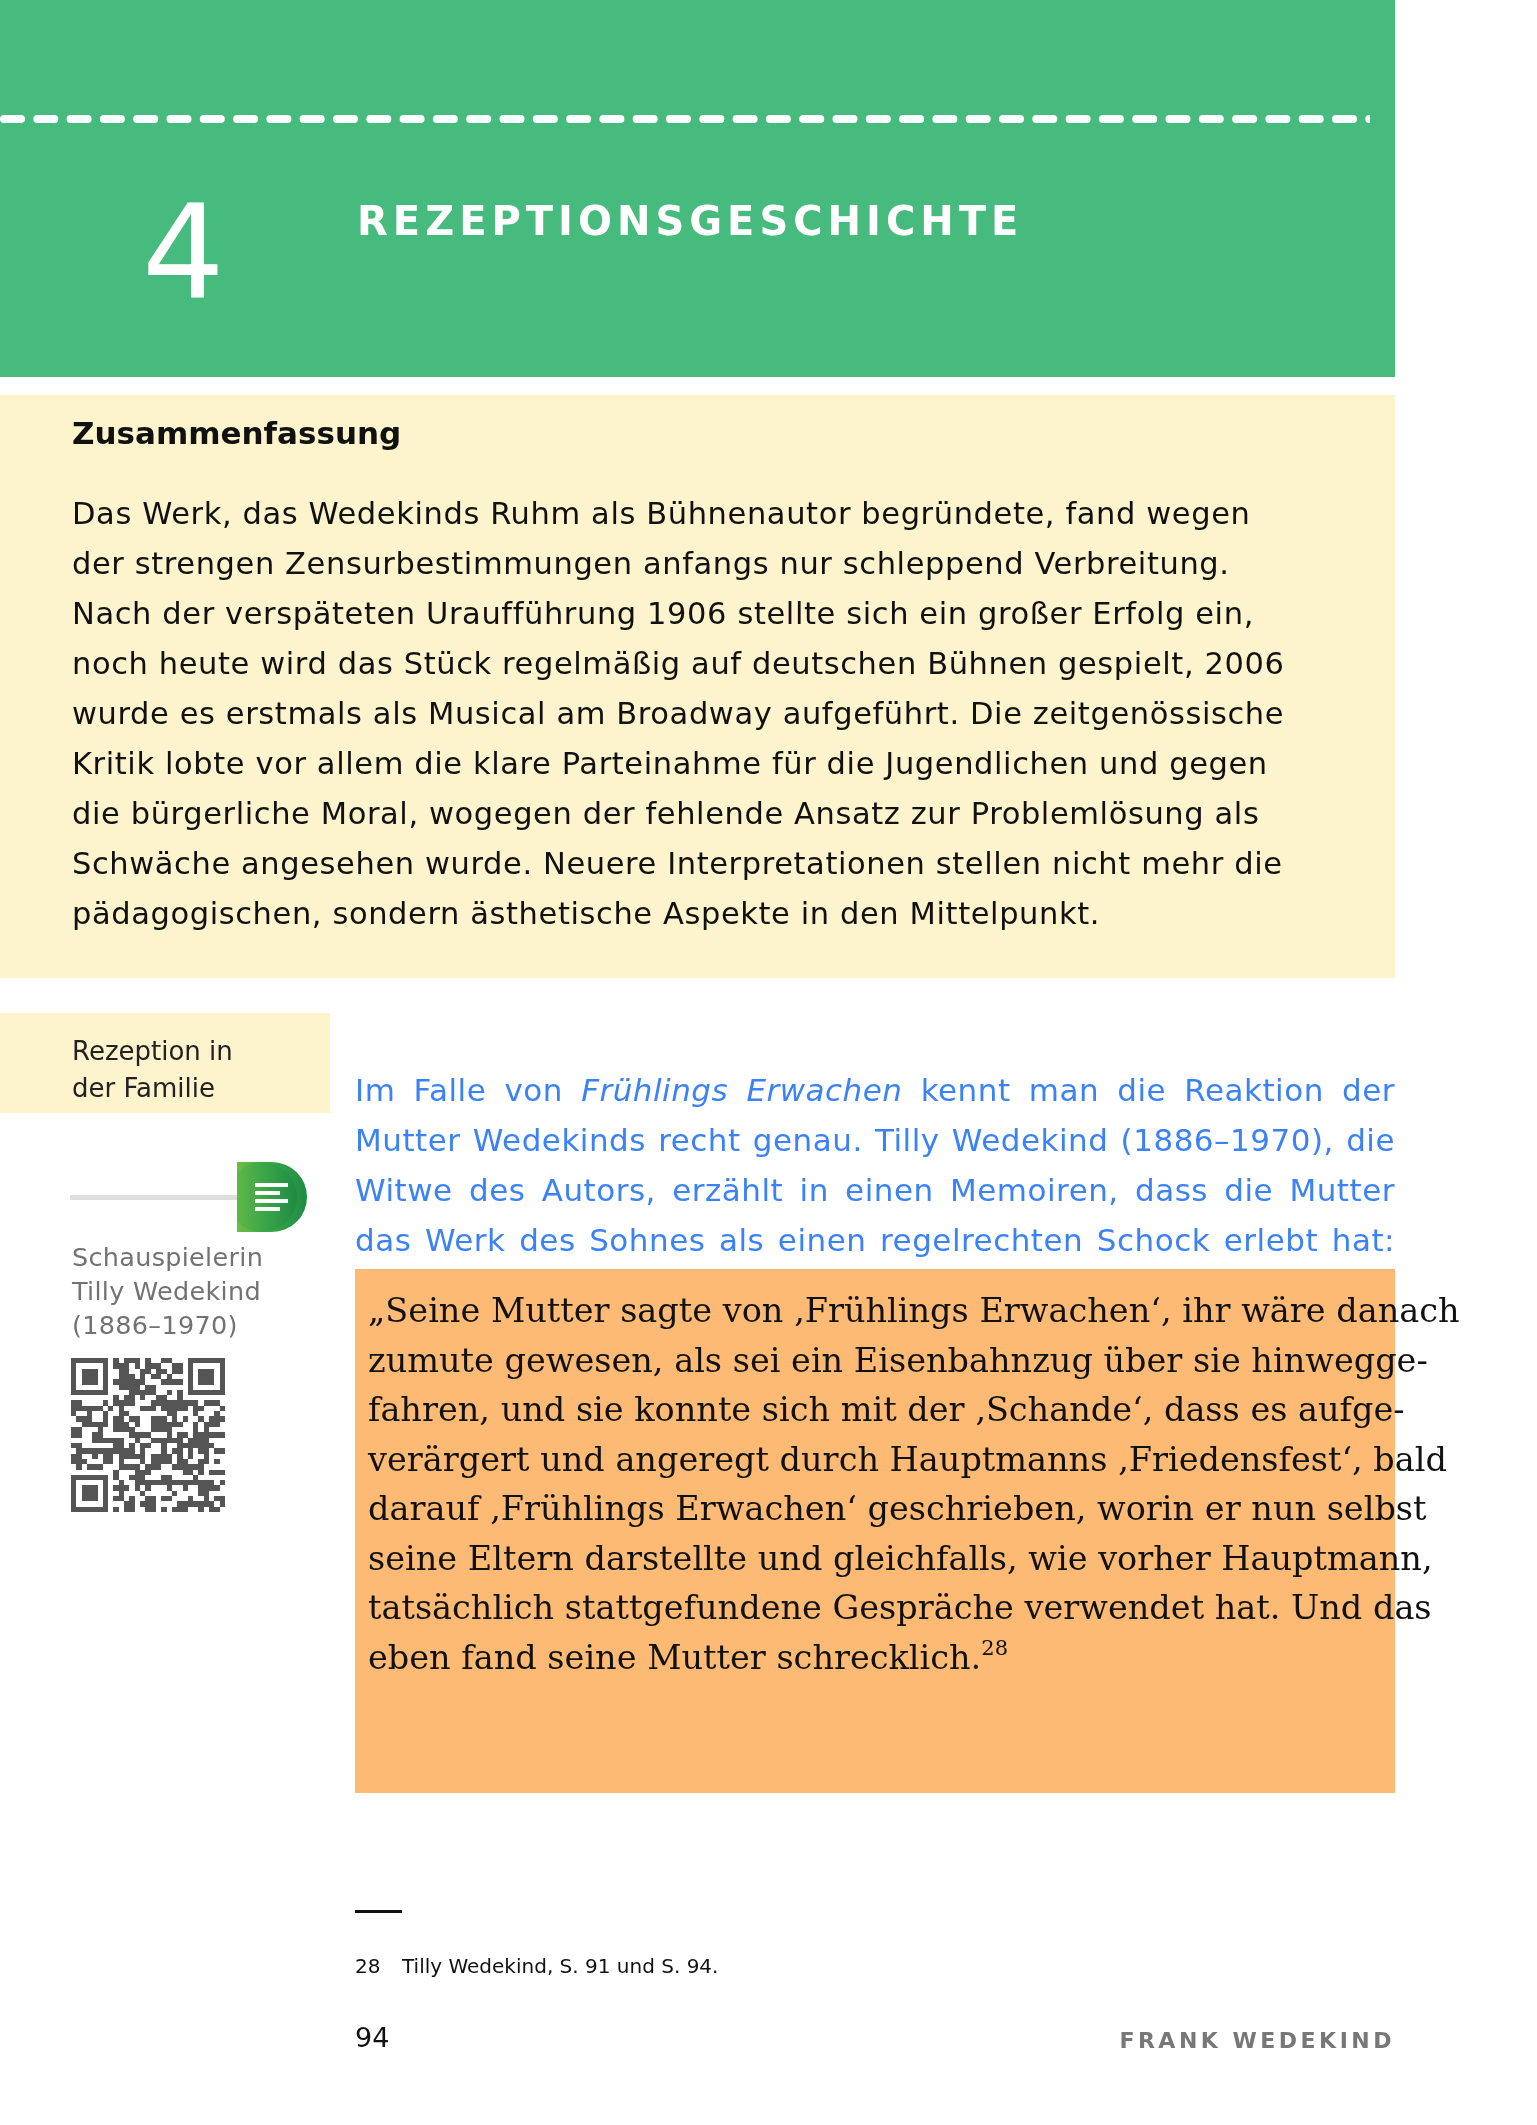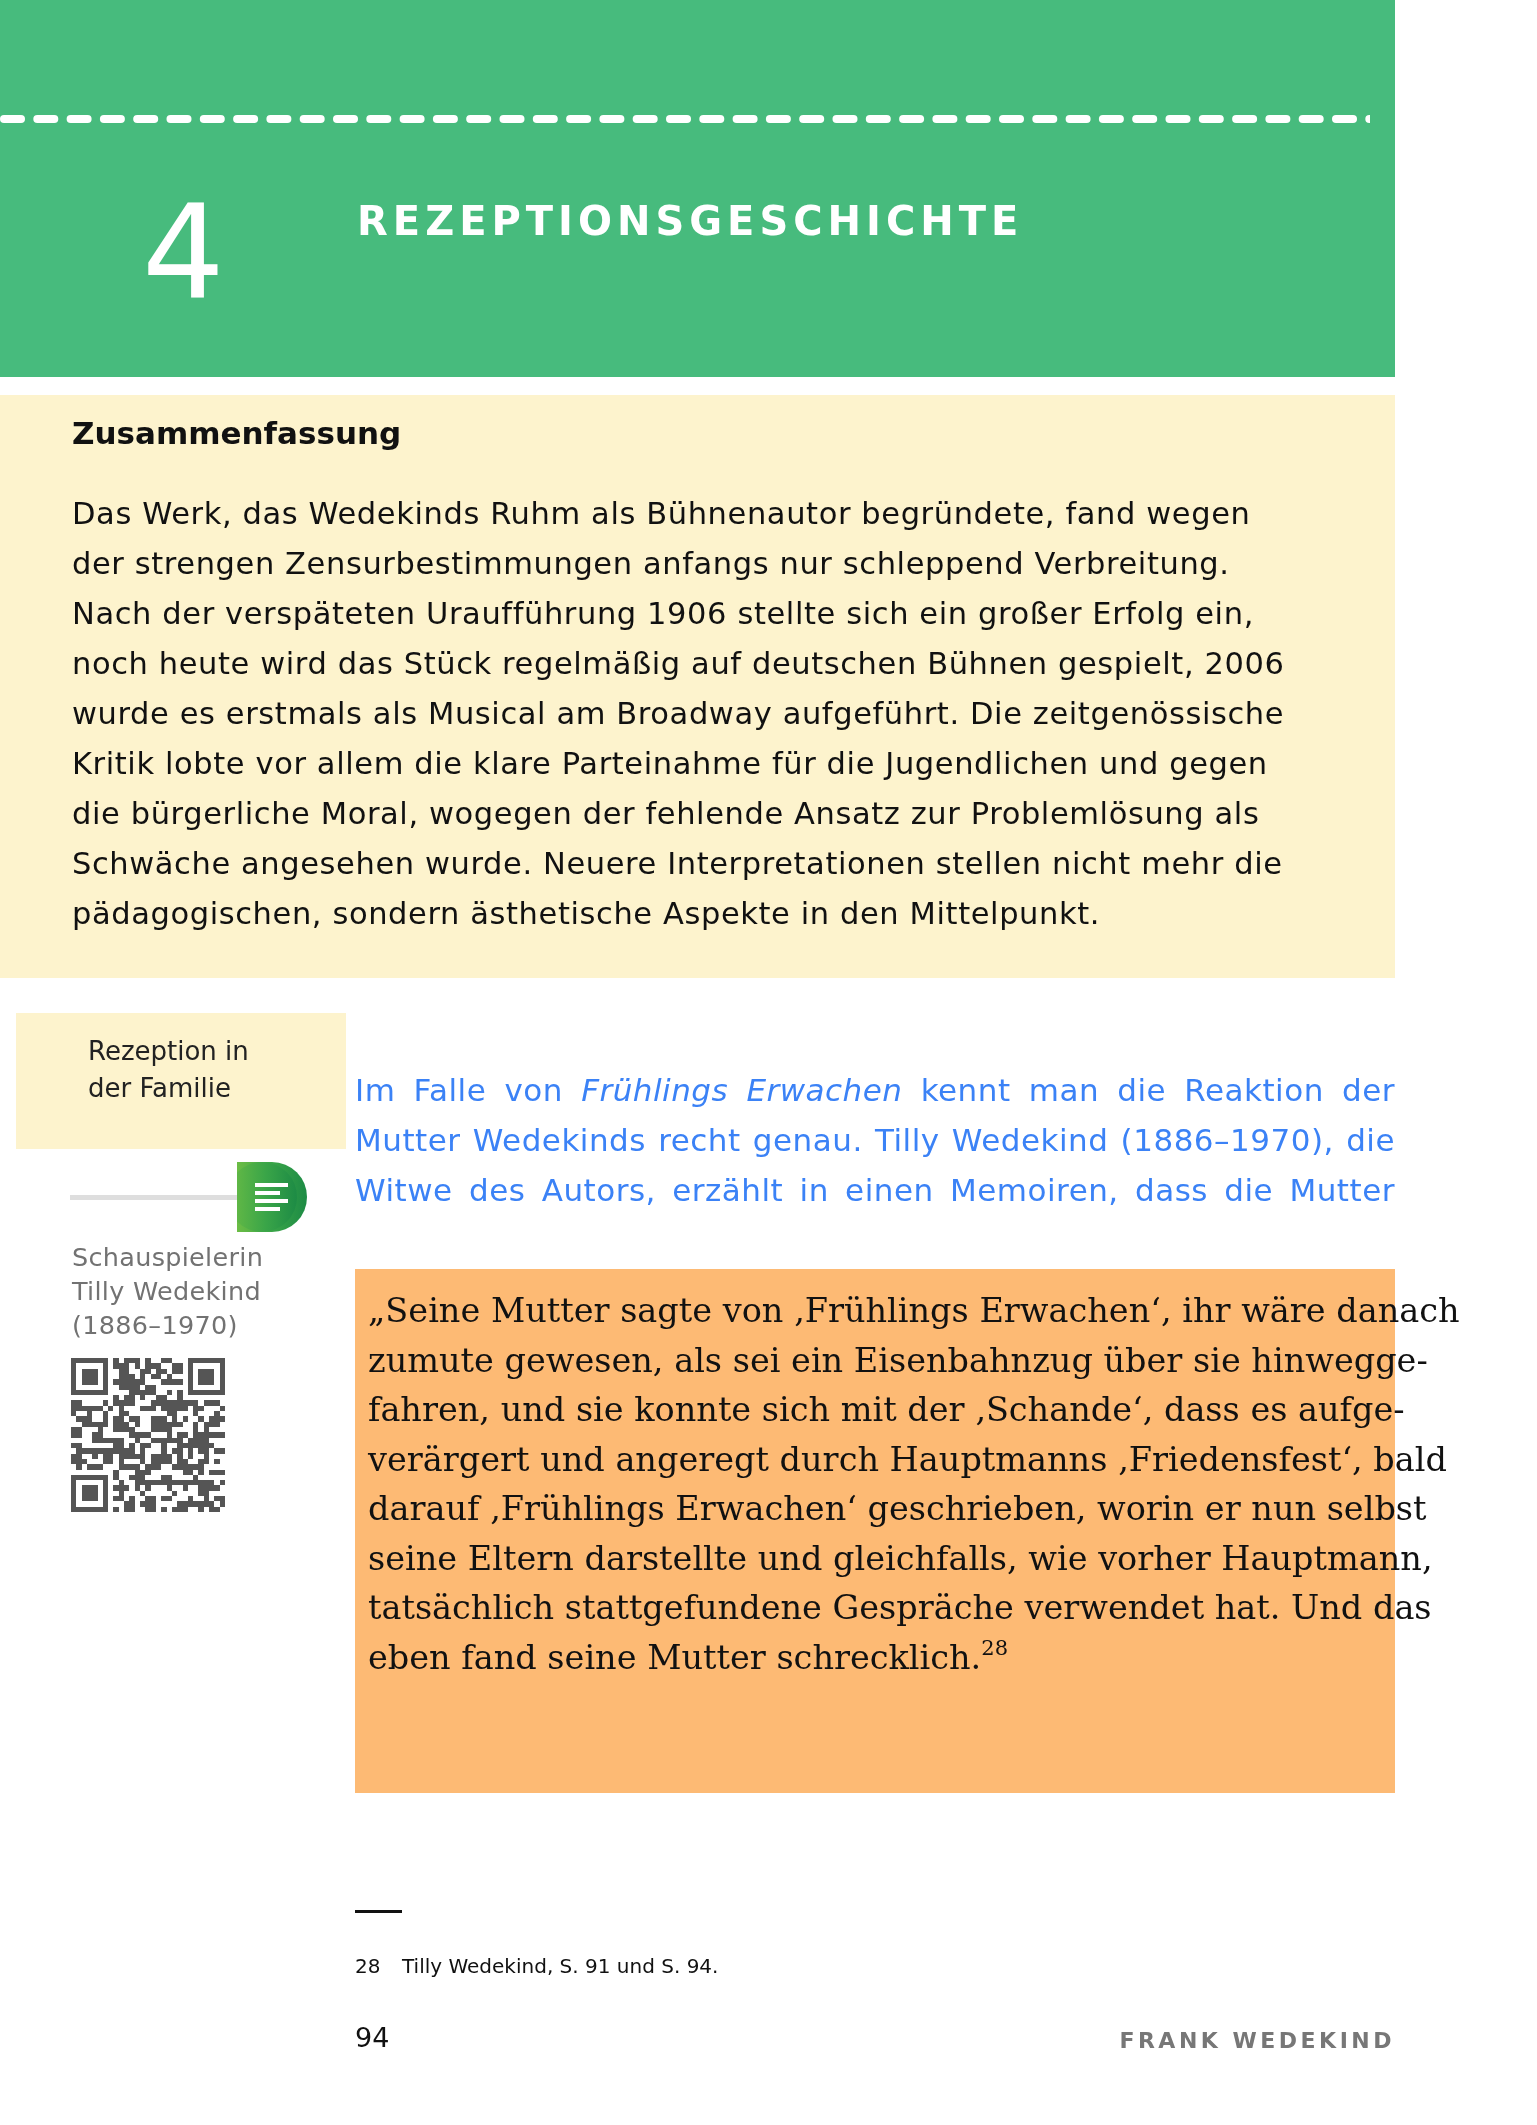--- a/index.html
+++ b/index.html
@@ -13,21 +13,21 @@
   .chapter-title { position: absolute; left: 357px; top: 196px; font-size: 40px; line-height: 50px;
                    color: #fff; letter-spacing: 5px; font-weight: 600; font-family: "DejaVu Sans", sans-serif; }
 
   .summary-box { position: absolute; left: 0; top: 395px; width: 1395px; height: 583px; background: #fdf3cd; }
   .summary-heading { position: absolute; left: 72px; top: 16px; font-size: 31px; font-weight: bold;
                      line-height: 44px; font-family: "DejaVu Sans", sans-serif; }
   .summary-text { position: absolute; left: 72px; top: 94px; width: 1290px; font-size: 30.5px; line-height: 50px;
                   letter-spacing: 0.6px; font-family: "DejaVu Sans", sans-serif; }
   .summary-text div { white-space: nowrap; }
 
-  .margin-label-box { position: absolute; left: 16px; top: 1013px; width: 330px; height: 136px; background: #fdf3cd; }
+  .margin-label-box { position: absolute; left: 0; top: 1013px; width: 330px; height: 100px; background: #fdf3cd; }
   .margin-label { position: absolute; left: 72px; top: 20px; font-size: 26px; line-height: 37px; color: #222;
                   font-family: "DejaVu Sans", sans-serif; }
 
   .divider-line { position: absolute; left: 70px; top: 1195px; width: 175px; height: 5px; background: #dedede; }
   .text-icon-button { position: absolute; left: 237px; top: 1162px; width: 70px; height: 70px; border-radius: 0 35px 35px 0;
                       background: linear-gradient(90deg, #6cbd45 0%, #3aa548 50%, #1d8b45 100%); overflow: hidden; cursor: pointer; }
   .text-icon-button::before { content: ""; position: absolute; left: -10px; top: 0; width: 70px; height: 70px; border-radius: 50%;
                       background: linear-gradient(90deg, #6cbd45 0%, #3aa548 55%, #1d8b45 100%); }
   .text-icon-button svg { position: absolute; left: 0; top: 0; }
 
@@ -519,20 +519,21 @@
     <rect x="24" y="2" width="3" height="3" fill="#555555"></rect>
     <rect x="0" y="22" width="7" height="7" fill="#555555"></rect>
     <rect x="1" y="23" width="5" height="5" fill="#ffffff"></rect>
     <rect x="2" y="24" width="3" height="3" fill="#555555"></rect>
   </svg>
 
 <div class="main-text">
   <div><span>Im Falle von </span><em>Frühlings Erwachen</em><span> kennt man die Reaktion der</span></div>
   <div>Mutter Wedekinds recht genau. Tilly Wedekind (1886–1970), die</div>
   <div>Witwe des Autors, erzählt in einen Memoiren, dass die Mutter</div>
+  <div>das Werk des Sohnes als einen regelrechten Schock erlebt hat:</div>
 </div>
 
 <div class="quote-box">
   <div class="quote-text">
     <div>„Seine Mutter sagte von ‚Frühlings Erwachen‘, ihr wäre danach</div>
     <div>zumute gewesen, als sei ein Eisenbahnzug über sie hinwegge-</div>
     <div>fahren, und sie konnte sich mit der ‚Schande‘, dass es aufge-</div>
     <div>verärgert und angeregt durch Hauptmanns ‚Friedensfest‘, bald</div>
     <div>darauf ‚Frühlings Erwachen‘ geschrieben, worin er nun selbst</div>
     <div>seine Eltern darstellte und gleichfalls, wie vorher Hauptmann,</div>

